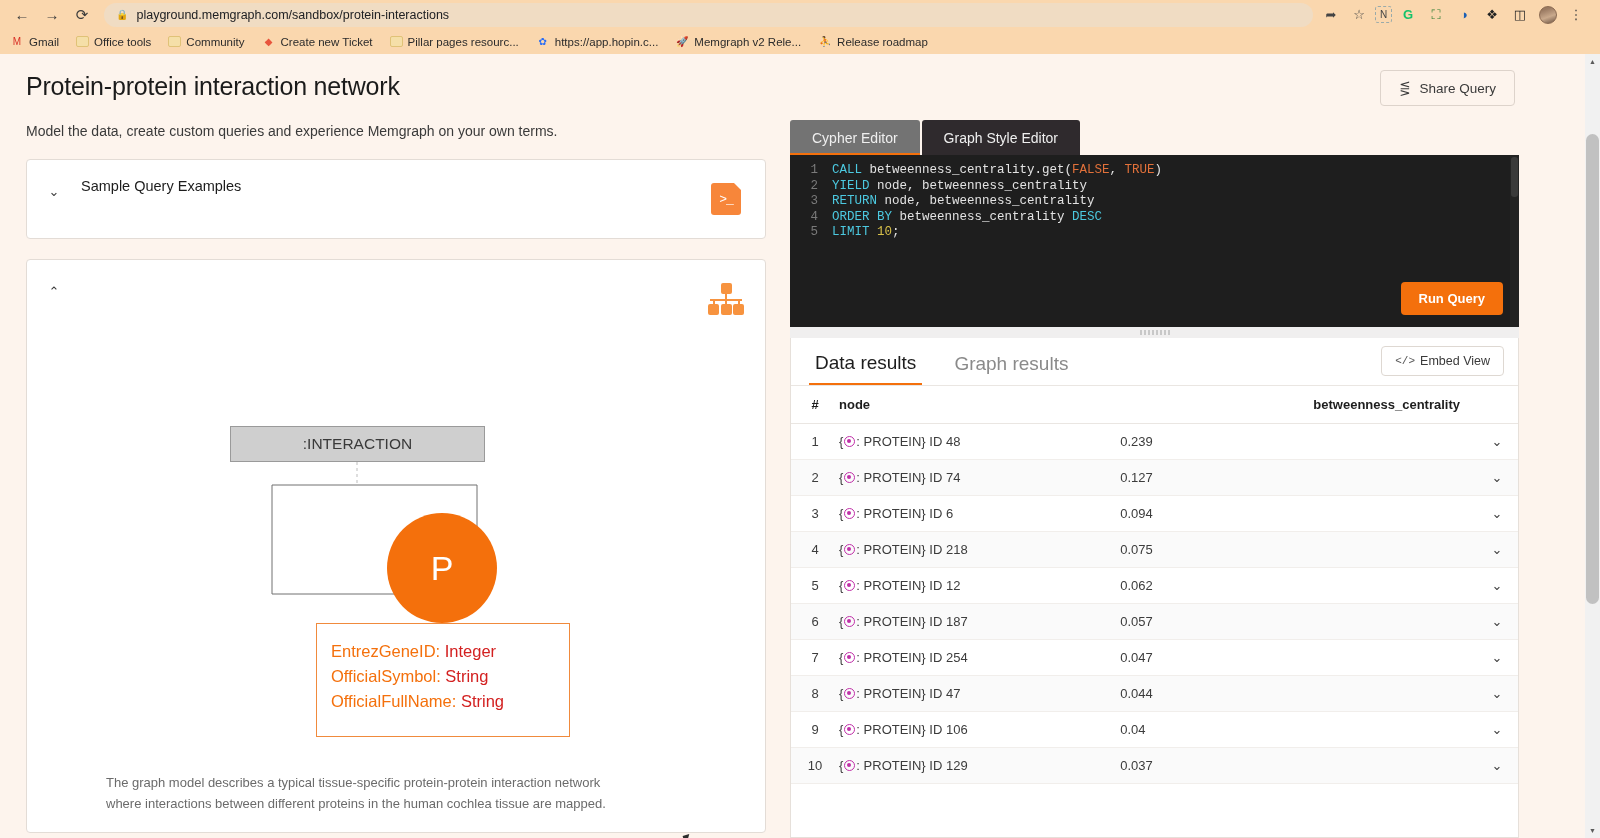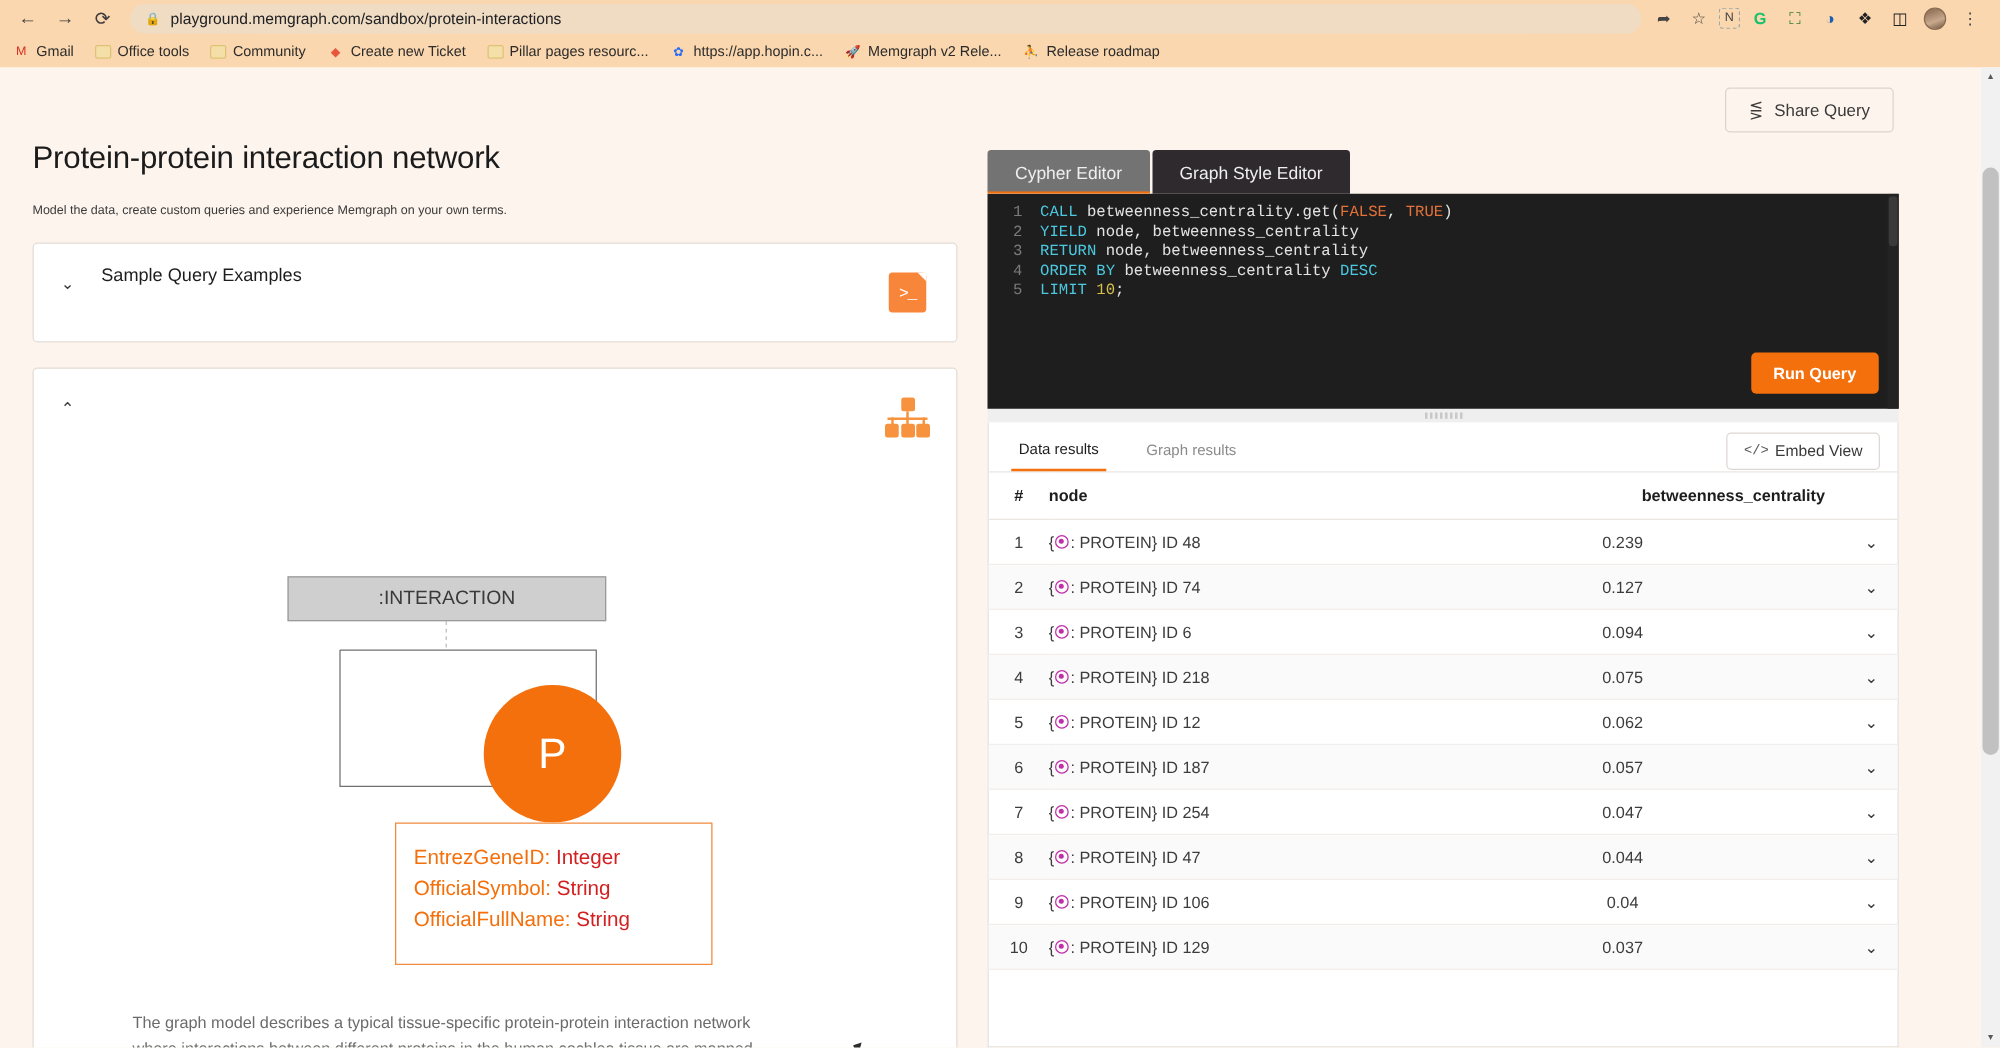--- a/index.html
+++ b/index.html
@@ -105,24 +105,23 @@
     width: 790px;
     padding: 0 0 0 0;
     position: relative;
   }
   .page-title {
     font-size: 25px;
     font-weight: 400;
     color: #1b1b1b;
     padding: 18px 0 0 26px;
     letter-spacing: -0.2px;
-    margin-top: 40px;
   }
   .page-sub {
-    font-size: 10px;
+    font-size: 14px;
     color: #3a3a3a;
     padding: 22px 0 0 26px;
   }
   .card {
     margin: 20px 24px 0 26px;
     background: #ffffff;
     border: 1px solid #e3dcd6;
     border-radius: 4px;
     position: relative;
   }
@@ -375,21 +374,21 @@
     height: 500px;
     position: relative;
   }
   .res-tabs {
     display: flex;
     align-items: center;
     padding: 14px 14px 0 18px;
     position: relative;
   }
   .res-tab {
-    font-size: 12px;
+    font-size: 19px;
     color: #8a8a8a;
     padding: 0 6px 9px 6px;
     margin-right: 26px;
     cursor: pointer;
   }
   .res-tab.active {
     color: #1d1d1d;
     border-bottom: 2px solid #f4700c;
   }
   .embed-btn {
@@ -420,21 +419,21 @@
   table.res th.c-val { text-align: right; padding-right: 16px; }
   table.res th.c-chev { width: 42px; }
   table.res td {
     font-size: 13px;
     color: #3c3c3c;
     padding: 10px 0;
     border-bottom: 1px solid #f1eeeb;
   }
   table.res tr.alt td { background: #fafafa; }
   td.c-idx { width: 48px; text-align: center; color: #9a9a9a; font-size: 12px; }
-  td.c-val { text-align: center; padding-right: 16px; color: #8e3fb0; }
+  td.c-val { text-align: left; padding-right: 16px; color: #8e3fb0; }
   td.c-chev { width: 42px; text-align: center; color: #8a8a8a; font-size: 12px; cursor: pointer; }
   .nodechip { display: inline-flex; align-items: center; gap: 0; }
   .nodeglyph {
     display: inline-block;
     width: 11px; height: 11px;
     border-radius: 50%;
     border: 1.5px solid #c02fa8;
     position: relative;
     margin: 0 1px;
     vertical-align: -1px;

